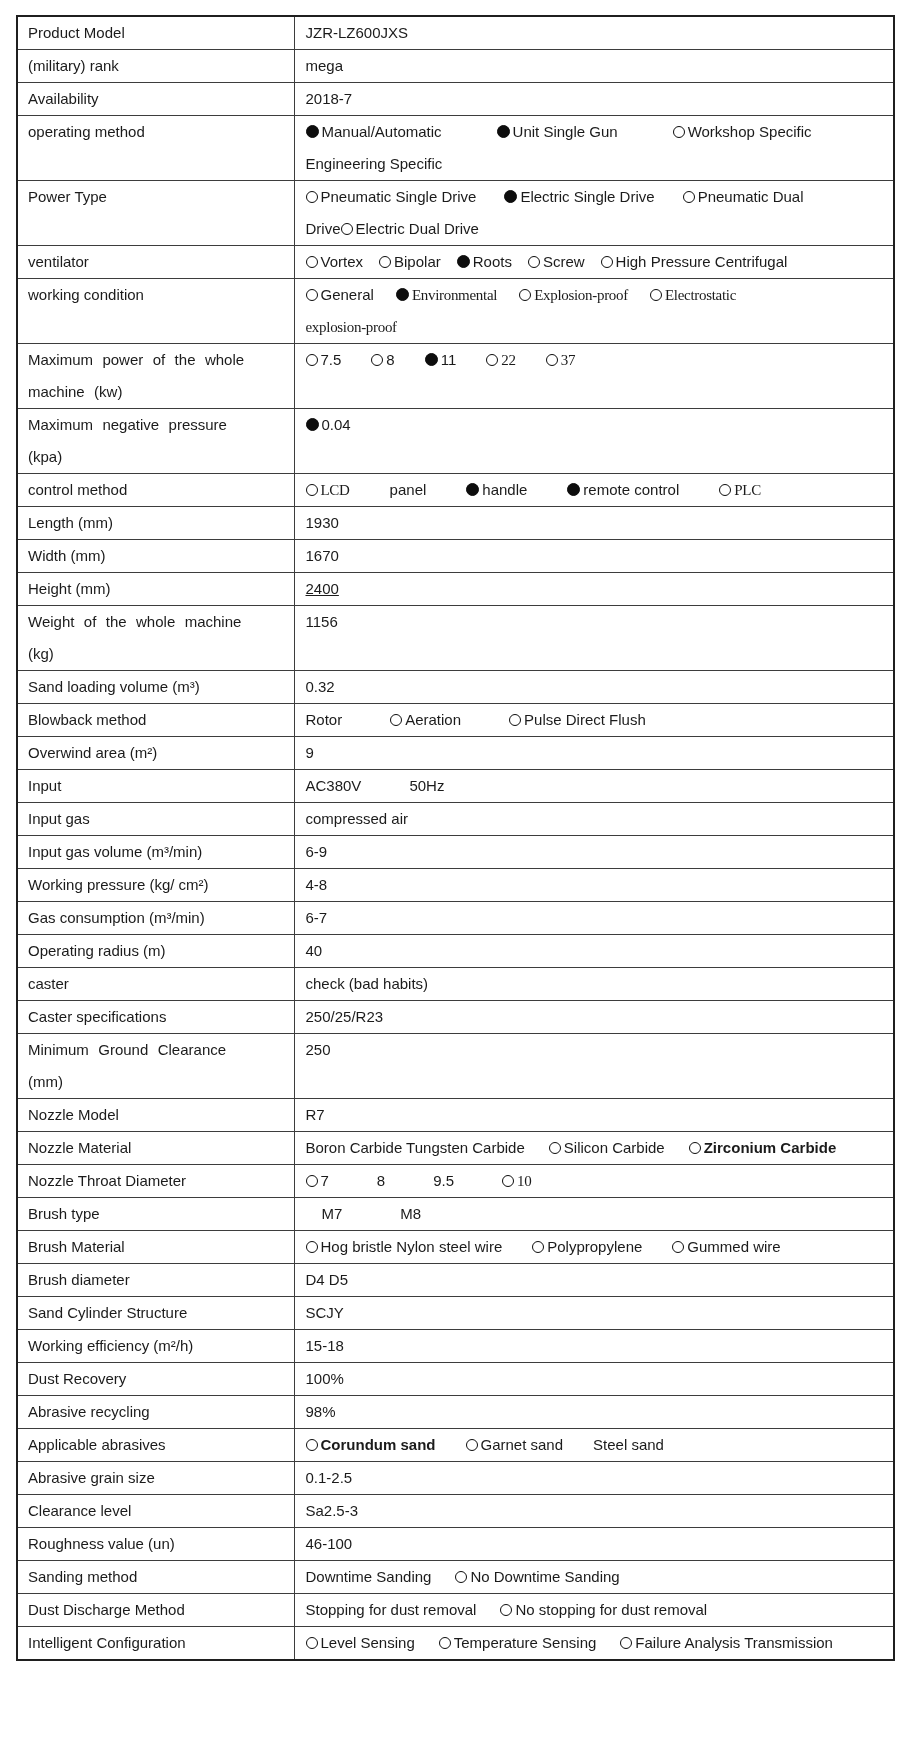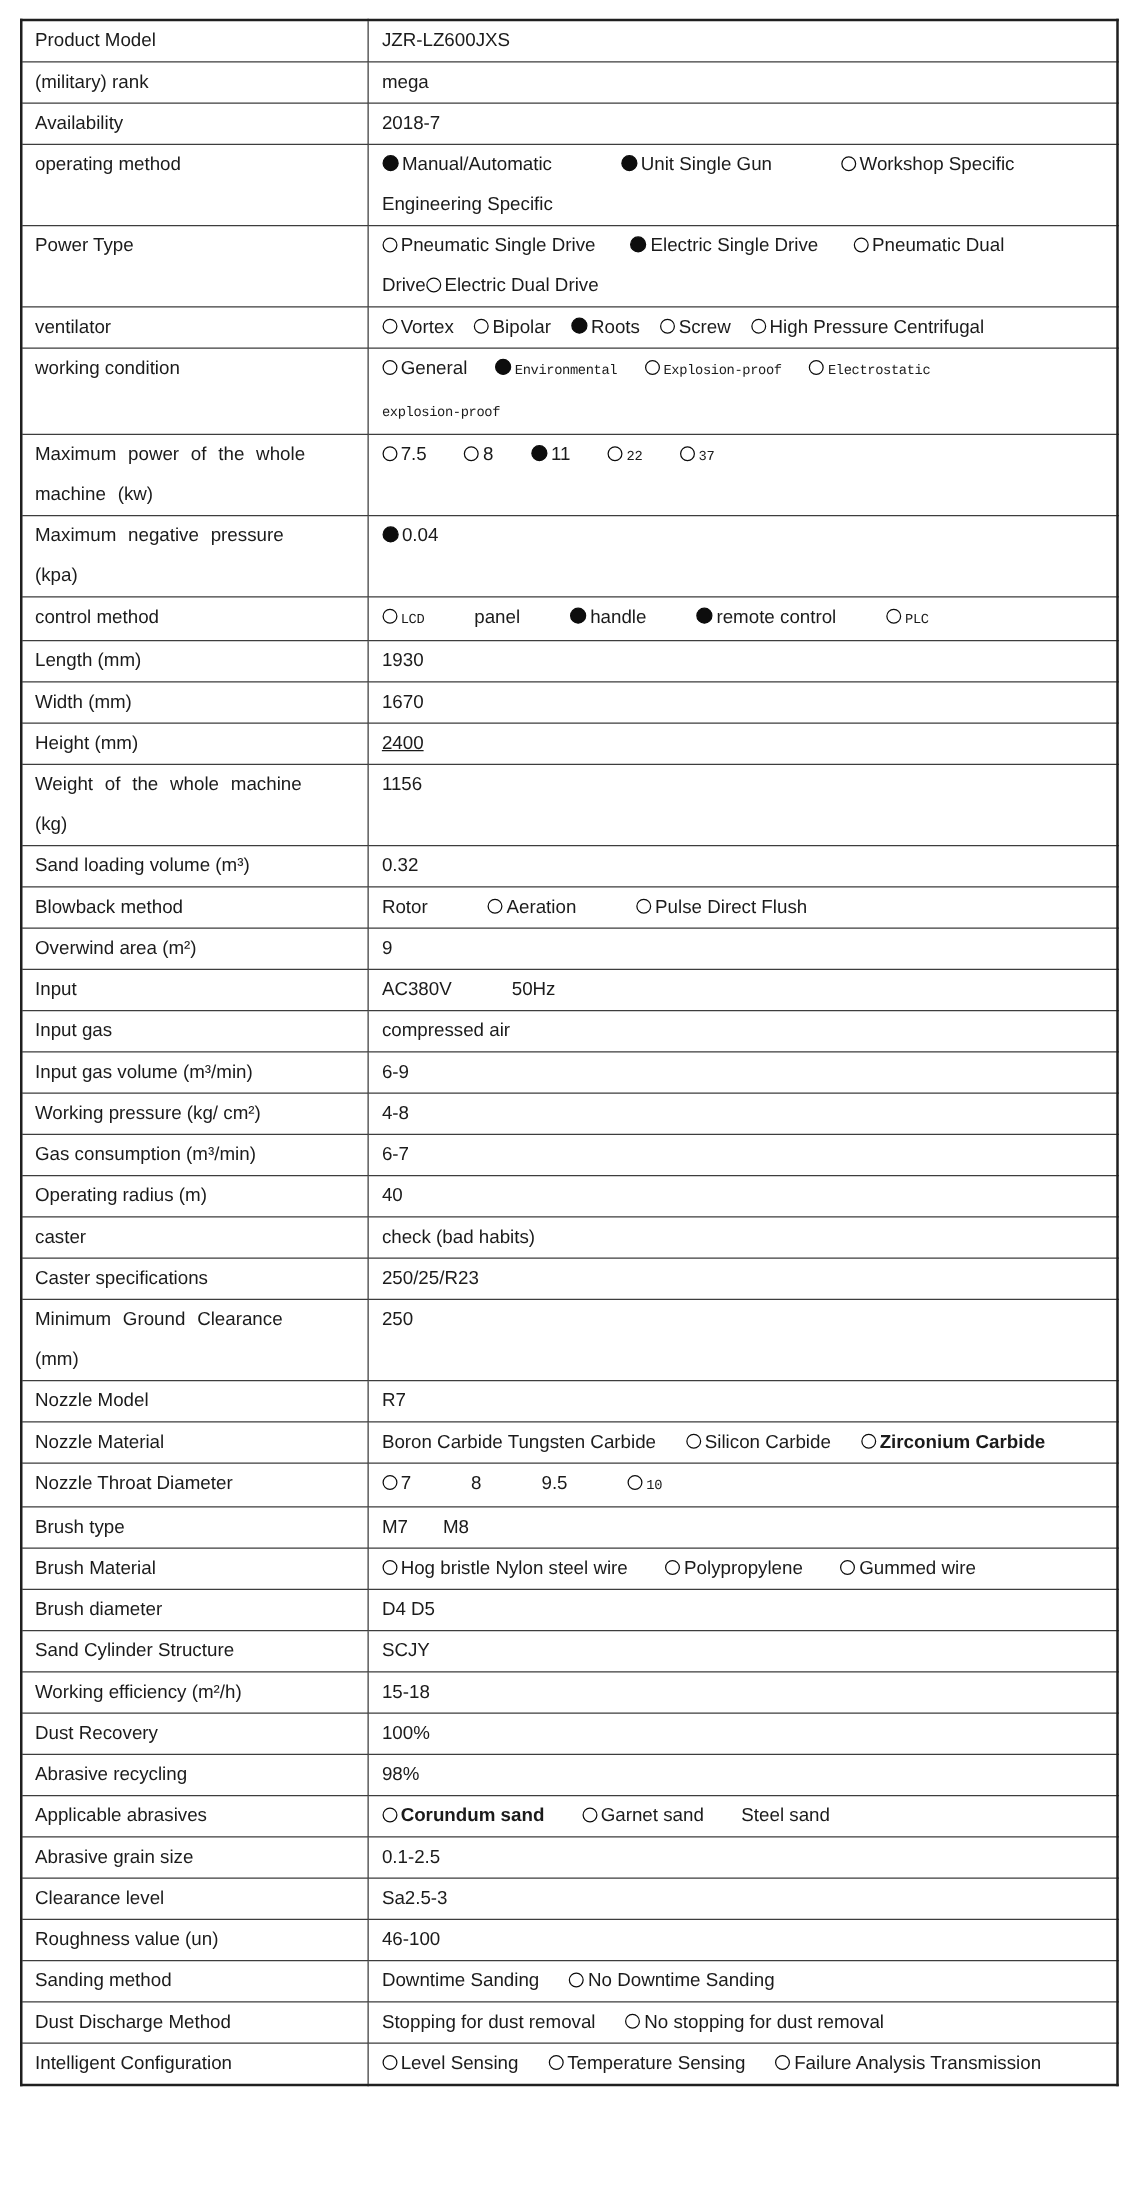--- a/index.html
+++ b/index.html
@@ -20,21 +20,21 @@
   td.label-cell{
     padding:0 8px 0 10px;
     white-space:pre-line;
     line-height:32px;
     text-align:left;
   }
   td.label-cell.ml{word-spacing:0.35em;}
   td.value-cell{padding:0 6px 0 11px;}
   .value-line{line-height:32px;white-space:nowrap;}
   .seg{display:inline;}
-  .seg.mono{font-family:Liberation Mono, monospace;font-size:11px;letter-spacing:-0.3px;text-align:right;}
+  .seg.mono{font-family:Liberation Serif, serif;font-size:15px;letter-spacing:-0.3px;text-align:right;}
   .r{
     display:inline-block;width:12px;height:12px;
     border:1.4px solid #0d0d0d;border-radius:50%;
     vertical-align:-1px;margin-right:3px;
     box-sizing:border-box;
   }
   .r.f{background:#0d0d0d;width:13px;height:13px;}
 </style>
 </head>
 <body>
@@ -222,21 +222,21 @@
       </tr>
       <tr>
         <td class="label-cell">Nozzle Throat Diameter</td>
         <td class="value-cell">
           <div class="value-line"><span class="seg" style="margin-left: 0px;"><span class="r"></span><span>7</span></span><span class="seg" style="margin-left: 48px;"><span>8</span></span><span class="seg" style="margin-left: 48px;"><span>9.5</span></span><span class="seg mono" style="margin-left: 48px;"><span class="r"></span><span>10</span></span></div>
         </td>
       </tr>
       <tr>
         <td class="label-cell">Brush type</td>
         <td class="value-cell">
-          <div class="value-line"><span class="seg" style="margin-left: 0px;"><span>M7</span></span><span class="seg" style="margin-left: 28px;"><span>M8</span></span></div>
+          <div class="value-line"><span class="seg" style="margin-left: 16px;"><span>M7</span></span><span class="seg" style="margin-left: 58px;"><span>M8</span></span></div>
         </td>
       </tr>
       <tr>
         <td class="label-cell">Brush Material</td>
         <td class="value-cell">
           <div class="value-line"><span class="seg" style="margin-left: 0px;"><span class="r"></span><span>Hog bristle Nylon steel wire</span></span><span class="seg" style="margin-left: 30px;"><span class="r"></span><span>Polypropylene</span></span><span class="seg" style="margin-left: 30px;"><span class="r"></span><span>Gummed wire</span></span></div>
         </td>
       </tr>
       <tr>
         <td class="label-cell">Brush diameter</td>

